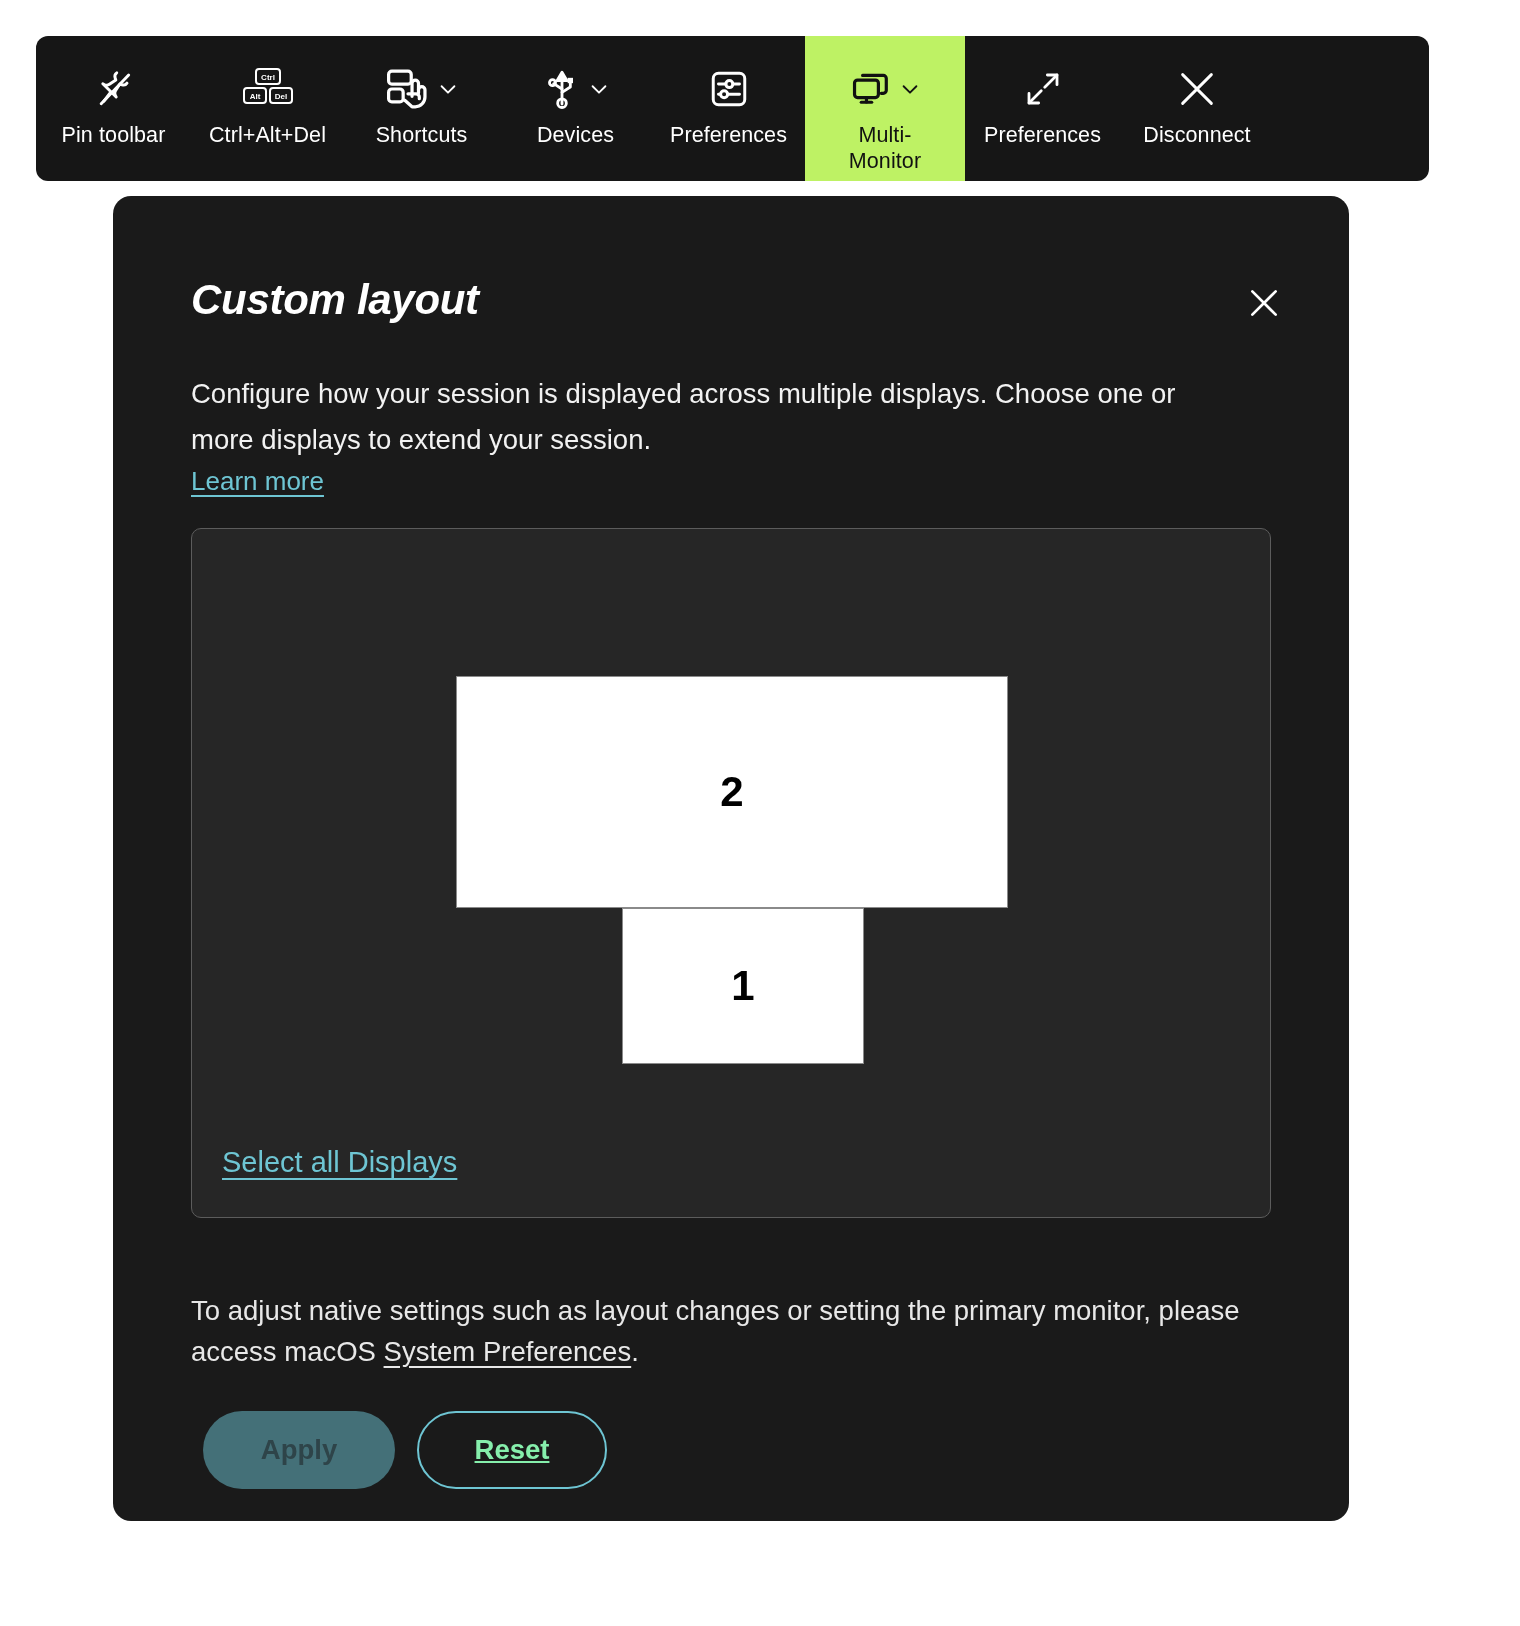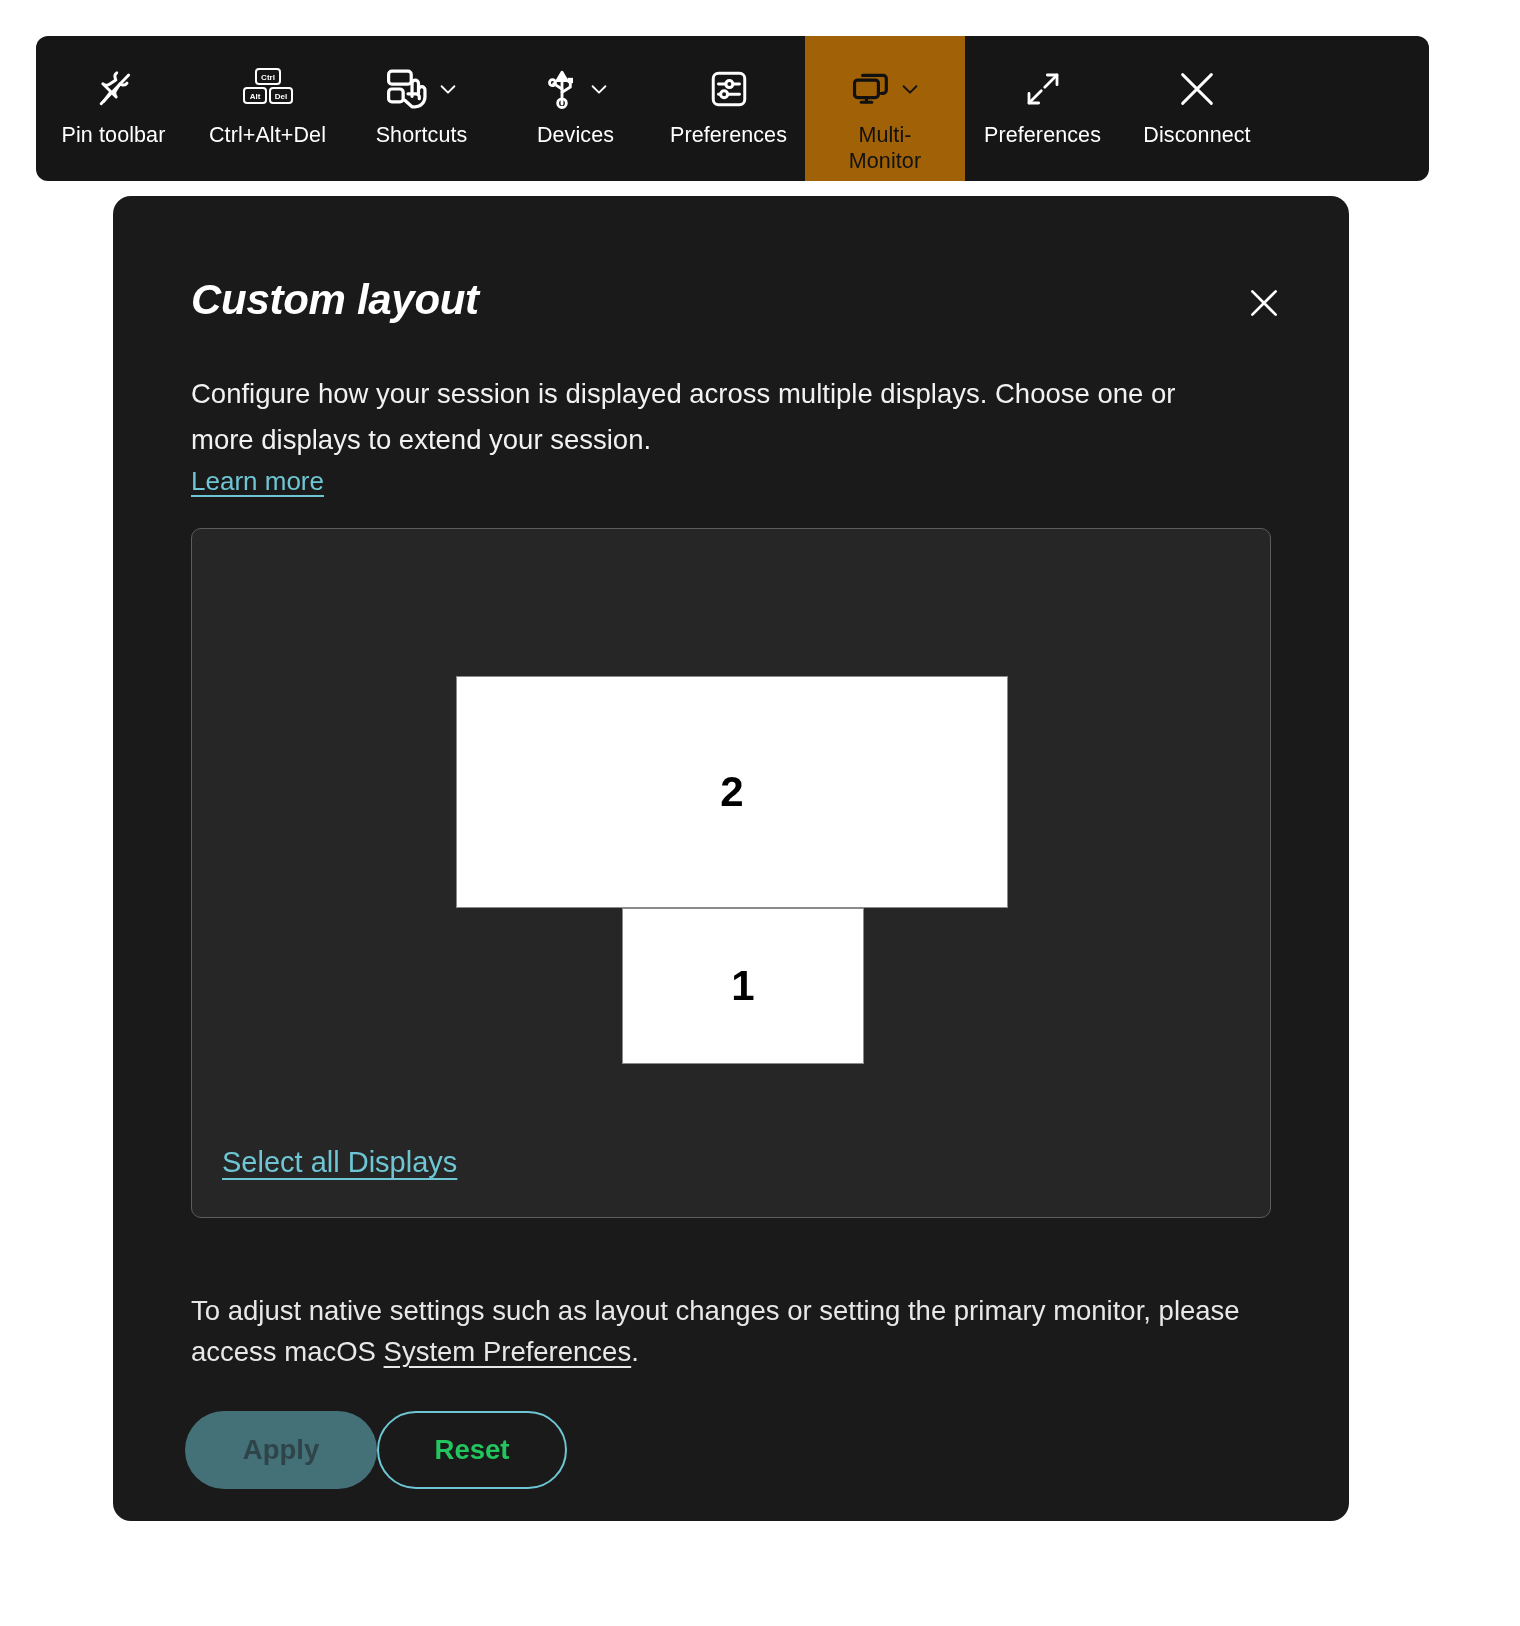--- a/index.html
+++ b/index.html
@@ -48,21 +48,21 @@
   .tb-item .tb-label {
     font-size: 21.5px;
     line-height: 26px;
     text-align: center;
     font-weight: 400;
     letter-spacing: 0.1px;
     margin-top: 4px;
     white-space: pre-line;
   }
   .tb-item.active {
-    background: #a16207;
+    background: #bef264;
     color: #111111;
   }
   .tb-item.active .tb-label { color: #111111; }
 
   .w-pin      { width: 155px; }
   .w-cad      { width: 153px; }
   .w-short    { width: 155px; }
   .w-dev      { width: 153px; }
   .w-pref     { width: 153px; }
   .w-multi    { width: 160px; }
@@ -197,23 +197,24 @@
   .footer-note .sys-pref {
     text-decoration: underline;
     text-underline-offset: 5px;
     cursor: pointer;
     color: #e8e8e8;
   }
 
   
   .actions {
     position: absolute;
-    left: 72px;
+    left: 90px;
     top: 1215px;
     display: flex;
+    gap: 22px;
   }
   .btn {
     height: 78px;
     border-radius: 40px;
     font-size: 27.5px;
     font-weight: 700;
     display: flex;
     align-items: center;
     justify-content: center;
     cursor: pointer;
@@ -223,21 +224,22 @@
   }
   .btn-apply {
     width: 192px;
     background: #447078;
     color: #2e4449;
   }
   .btn-reset {
     width: 190px;
     background: transparent;
     border: 2px solid #6ec5d3;
-    color: #22c55e;
+    color: #86efac;
+    text-decoration: underline;
   }
 </style>
 </head>
 <body>
 
 <div class="toolbar">
 
   <div class="tb-item w-pin">
     <div class="tb-iconrow">
       <svg width="44" height="44" viewBox="0 0 24 24" fill="none" stroke="currentColor" stroke-width="1.6" stroke-linecap="round" stroke-linejoin="round">

